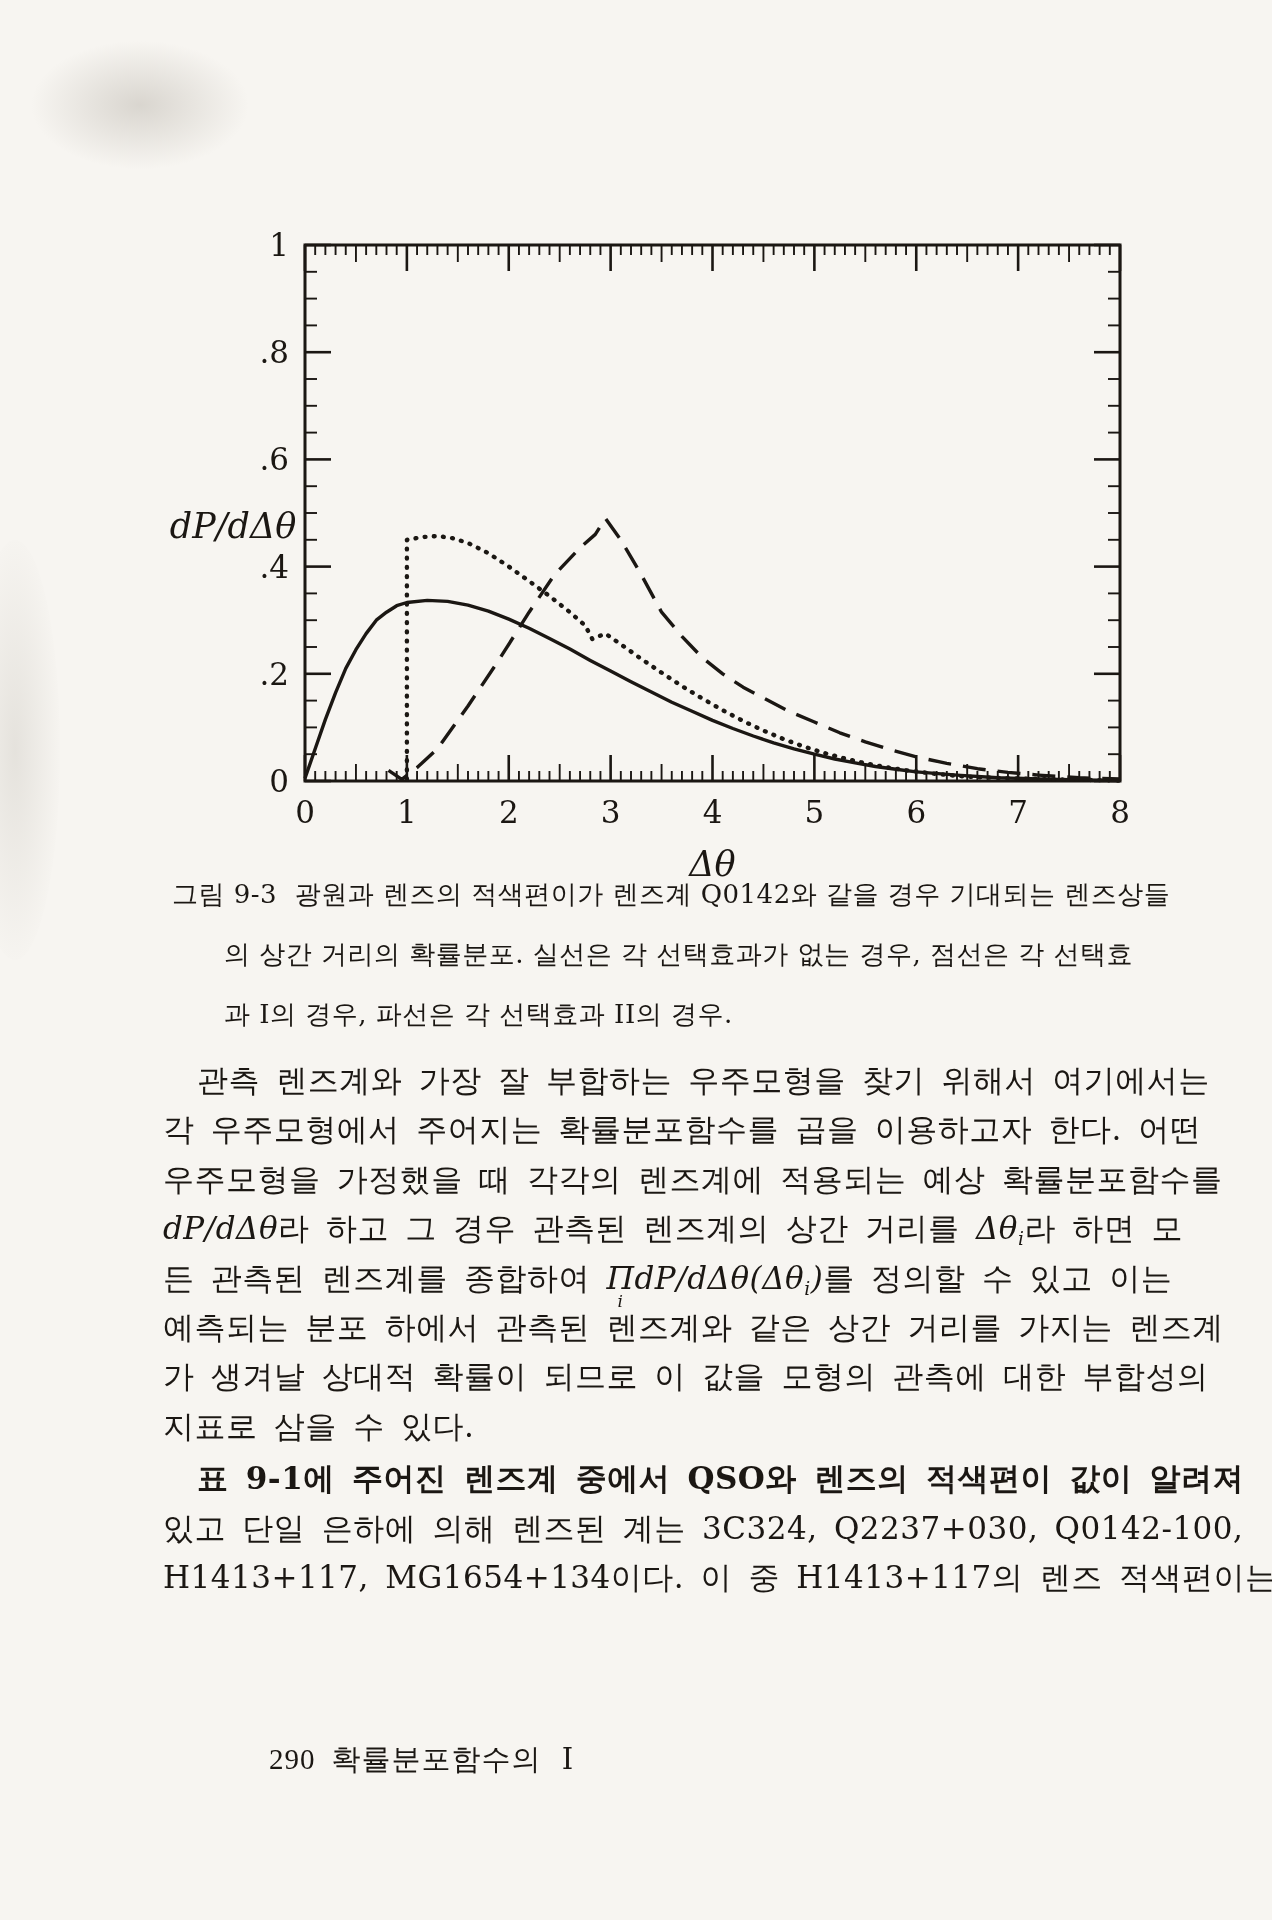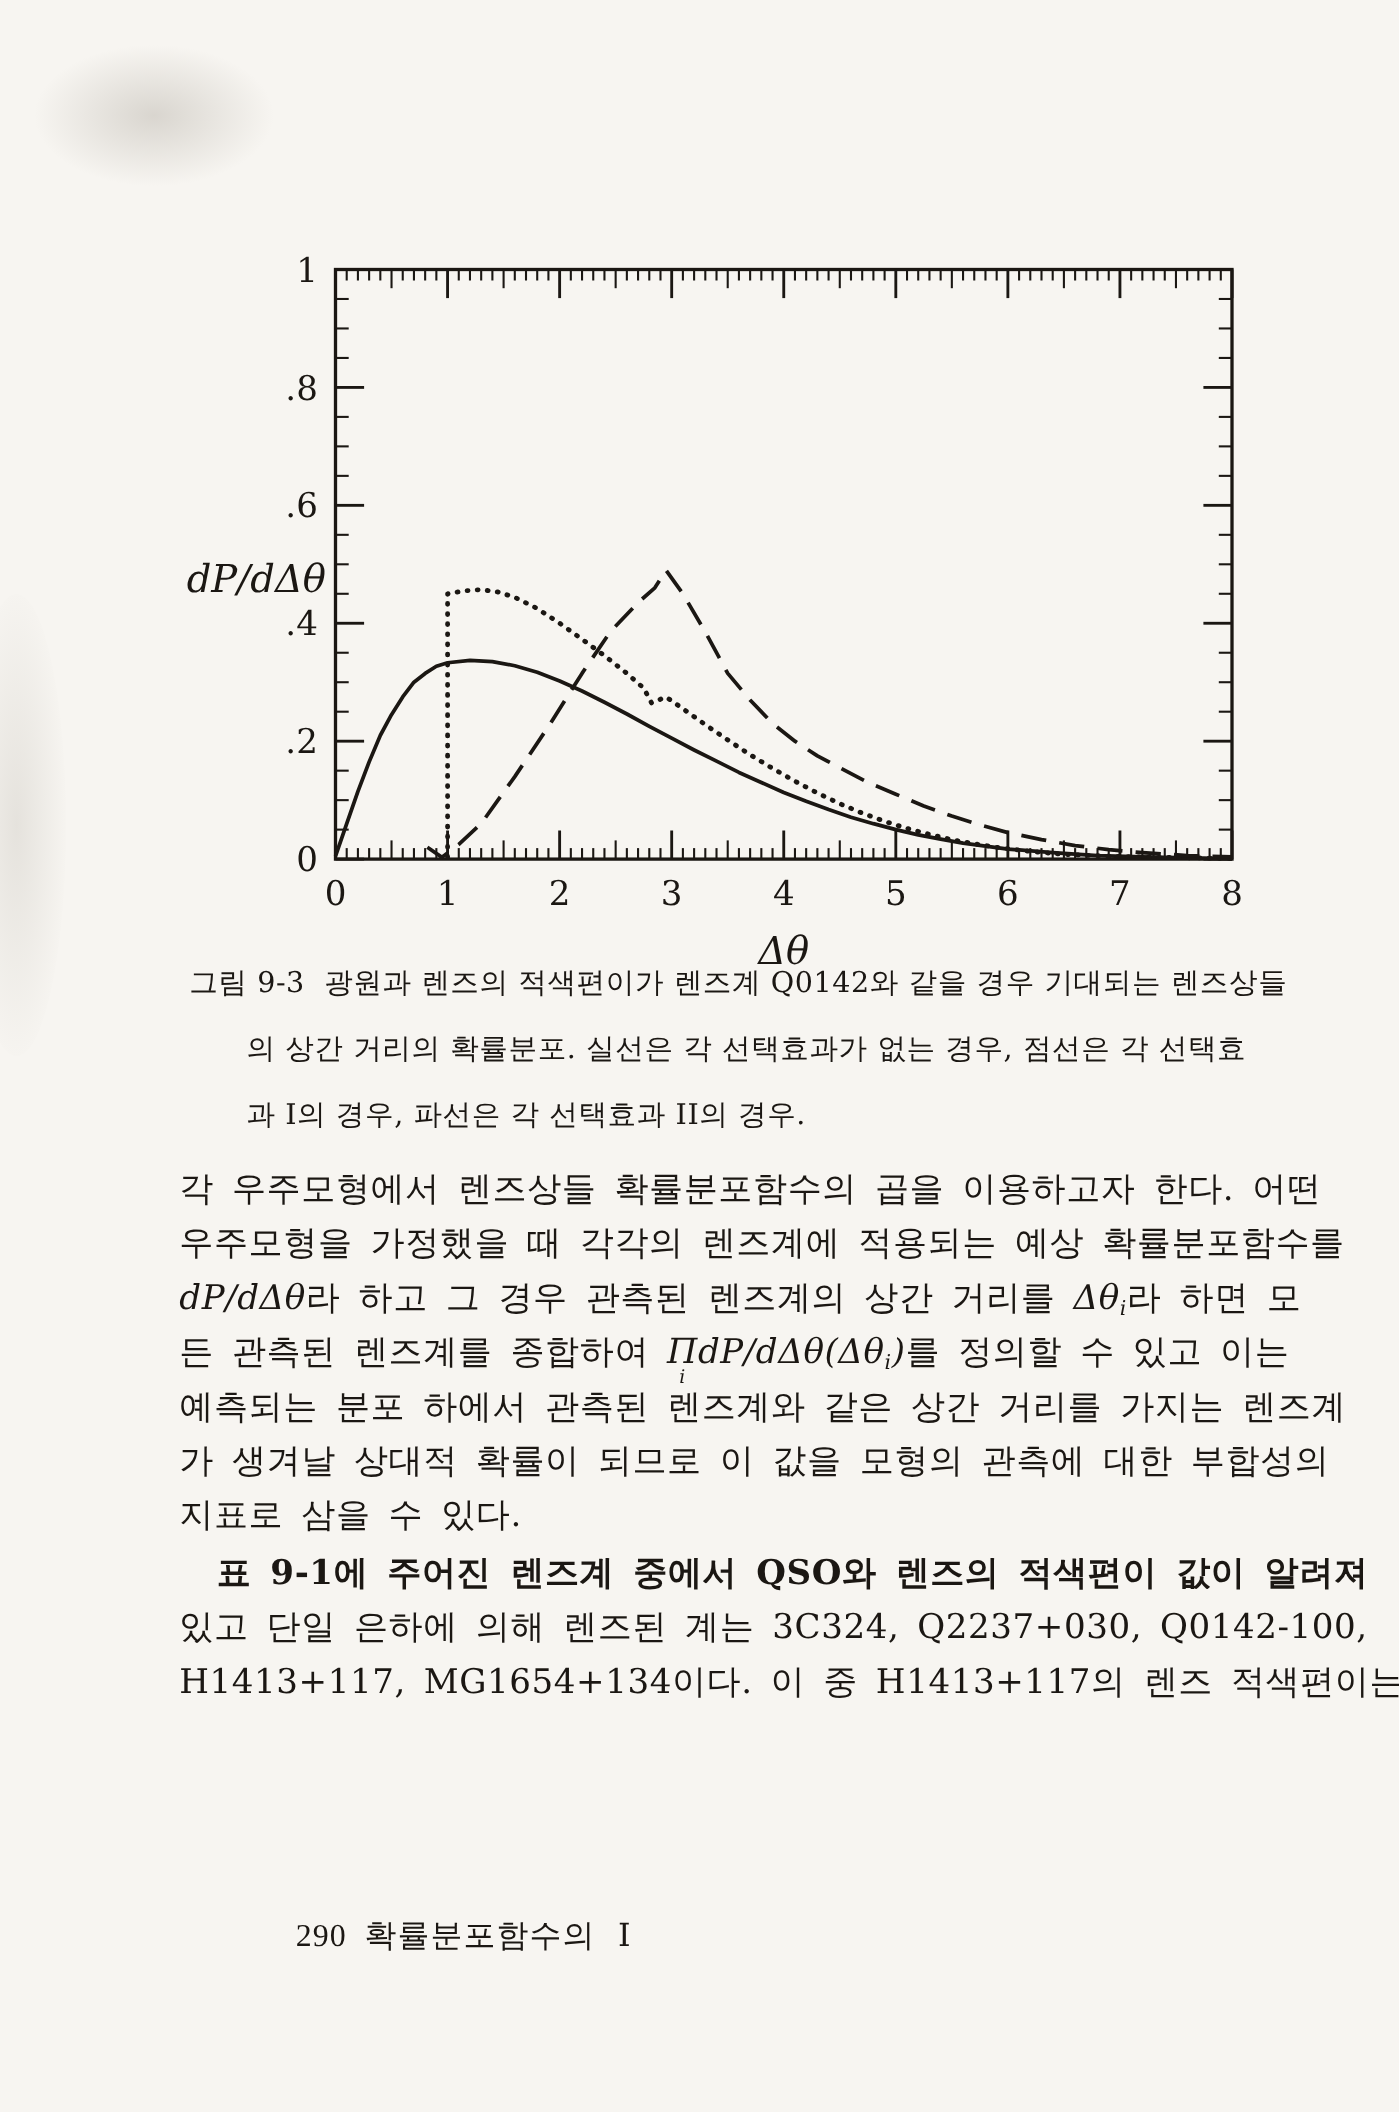--- a/index.html
+++ b/index.html
@@ -279,21 +279,22 @@
       <polyline points="388.5,770.3 401.8,779.4 417.1,767.6 437.4,748.8 468.0,706.0 498.6,660.4 529.1,612.2 554.6,574.6 580.1,547.8 595.3,534.4 605.5,518.4 620.8,539.8 641.2,574.6 661.6,612.2 681.9,636.3 702.3,657.7 722.7,673.8 743.1,687.2 763.4,697.9 788.9,711.3 814.4,722.0 839.8,732.8 865.3,741.9 890.8,749.9 916.3,756.9 946.8,763.3 977.4,768.7 1007.9,772.4 1038.5,775.1 1079.3,777.8 1120.0,778.9" class="s-dashed"></polyline>
     </svg>
 
   <div class="caption">
     <div class="cap-line">그림 9-3  광원과 렌즈의 적색편이가 렌즈계 Q0142와 같을 경우 기대되는 렌즈상들</div>
     <div class="cap-line cap-indent">의 상간 거리의 확률분포. 실선은 각 선택효과가 없는 경우, 점선은 각 선택효</div>
     <div class="cap-line cap-indent">과 I의 경우, 파선은 각 선택효과 II의 경우.</div>
   </div>
 
   <div class="body-text">
-    <div class="bodyline">각 우주모형에서 렌즈상들 확률분포함수의 곱을 이용하고자 한다. 어떤</div>
+    <div class="bodyline indent">관측 렌즈계와 가장 잘 부합하는 우주모형을 찾기 위해서 여기에서는</div>
+    <div class="bodyline">각 우주모형에서 주어지는 확률분포함수를 곱을 이용하고자 한다. 어떤</div>
     <div class="bodyline">우주모형을 가정했을 때 각각의 렌즈계에 적용되는 예상 확률분포함수를</div>
     <div class="bodyline"><span class="run-italic">dP/dΔθ</span><span>라 하고 그 경우 관측된 렌즈계의 상간 거리를 </span><span class="run-italic">Δθ</span><span class="run-subitalic">i</span><span>라 하면 모</span></div>
     <div class="bodyline"><span>든 관측된 렌즈계를 종합하여 </span><span class="prodstack"><span class="prodtop">Π</span><span class="produnder">i</span></span><span class="run-italic">dP/dΔθ(Δθ</span><span class="run-subitalic">i</span><span class="run-italic">)</span><span>를 정의할 수 있고 이는</span></div>
     <div class="bodyline">예측되는 분포 하에서 관측된 렌즈계와 같은 상간 거리를 가지는 렌즈계</div>
     <div class="bodyline">가 생겨날 상대적 확률이 되므로 이 값을 모형의 관측에 대한 부합성의</div>
     <div class="bodyline">지표로 삼을 수 있다.</div>
     <div class="bodyline indent p2-start">표 9-1에 주어진 렌즈계 중에서 QSO와 렌즈의 적색편이 값이 알려져</div>
     <div class="bodyline">있고 단일 은하에 의해 렌즈된 계는 3C324, Q2237+030, Q0142-100,</div>
     <div class="bodyline">H1413+117, MG1654+134이다. 이 중 H1413+117의 렌즈 적색편이는</div>
   </div>

